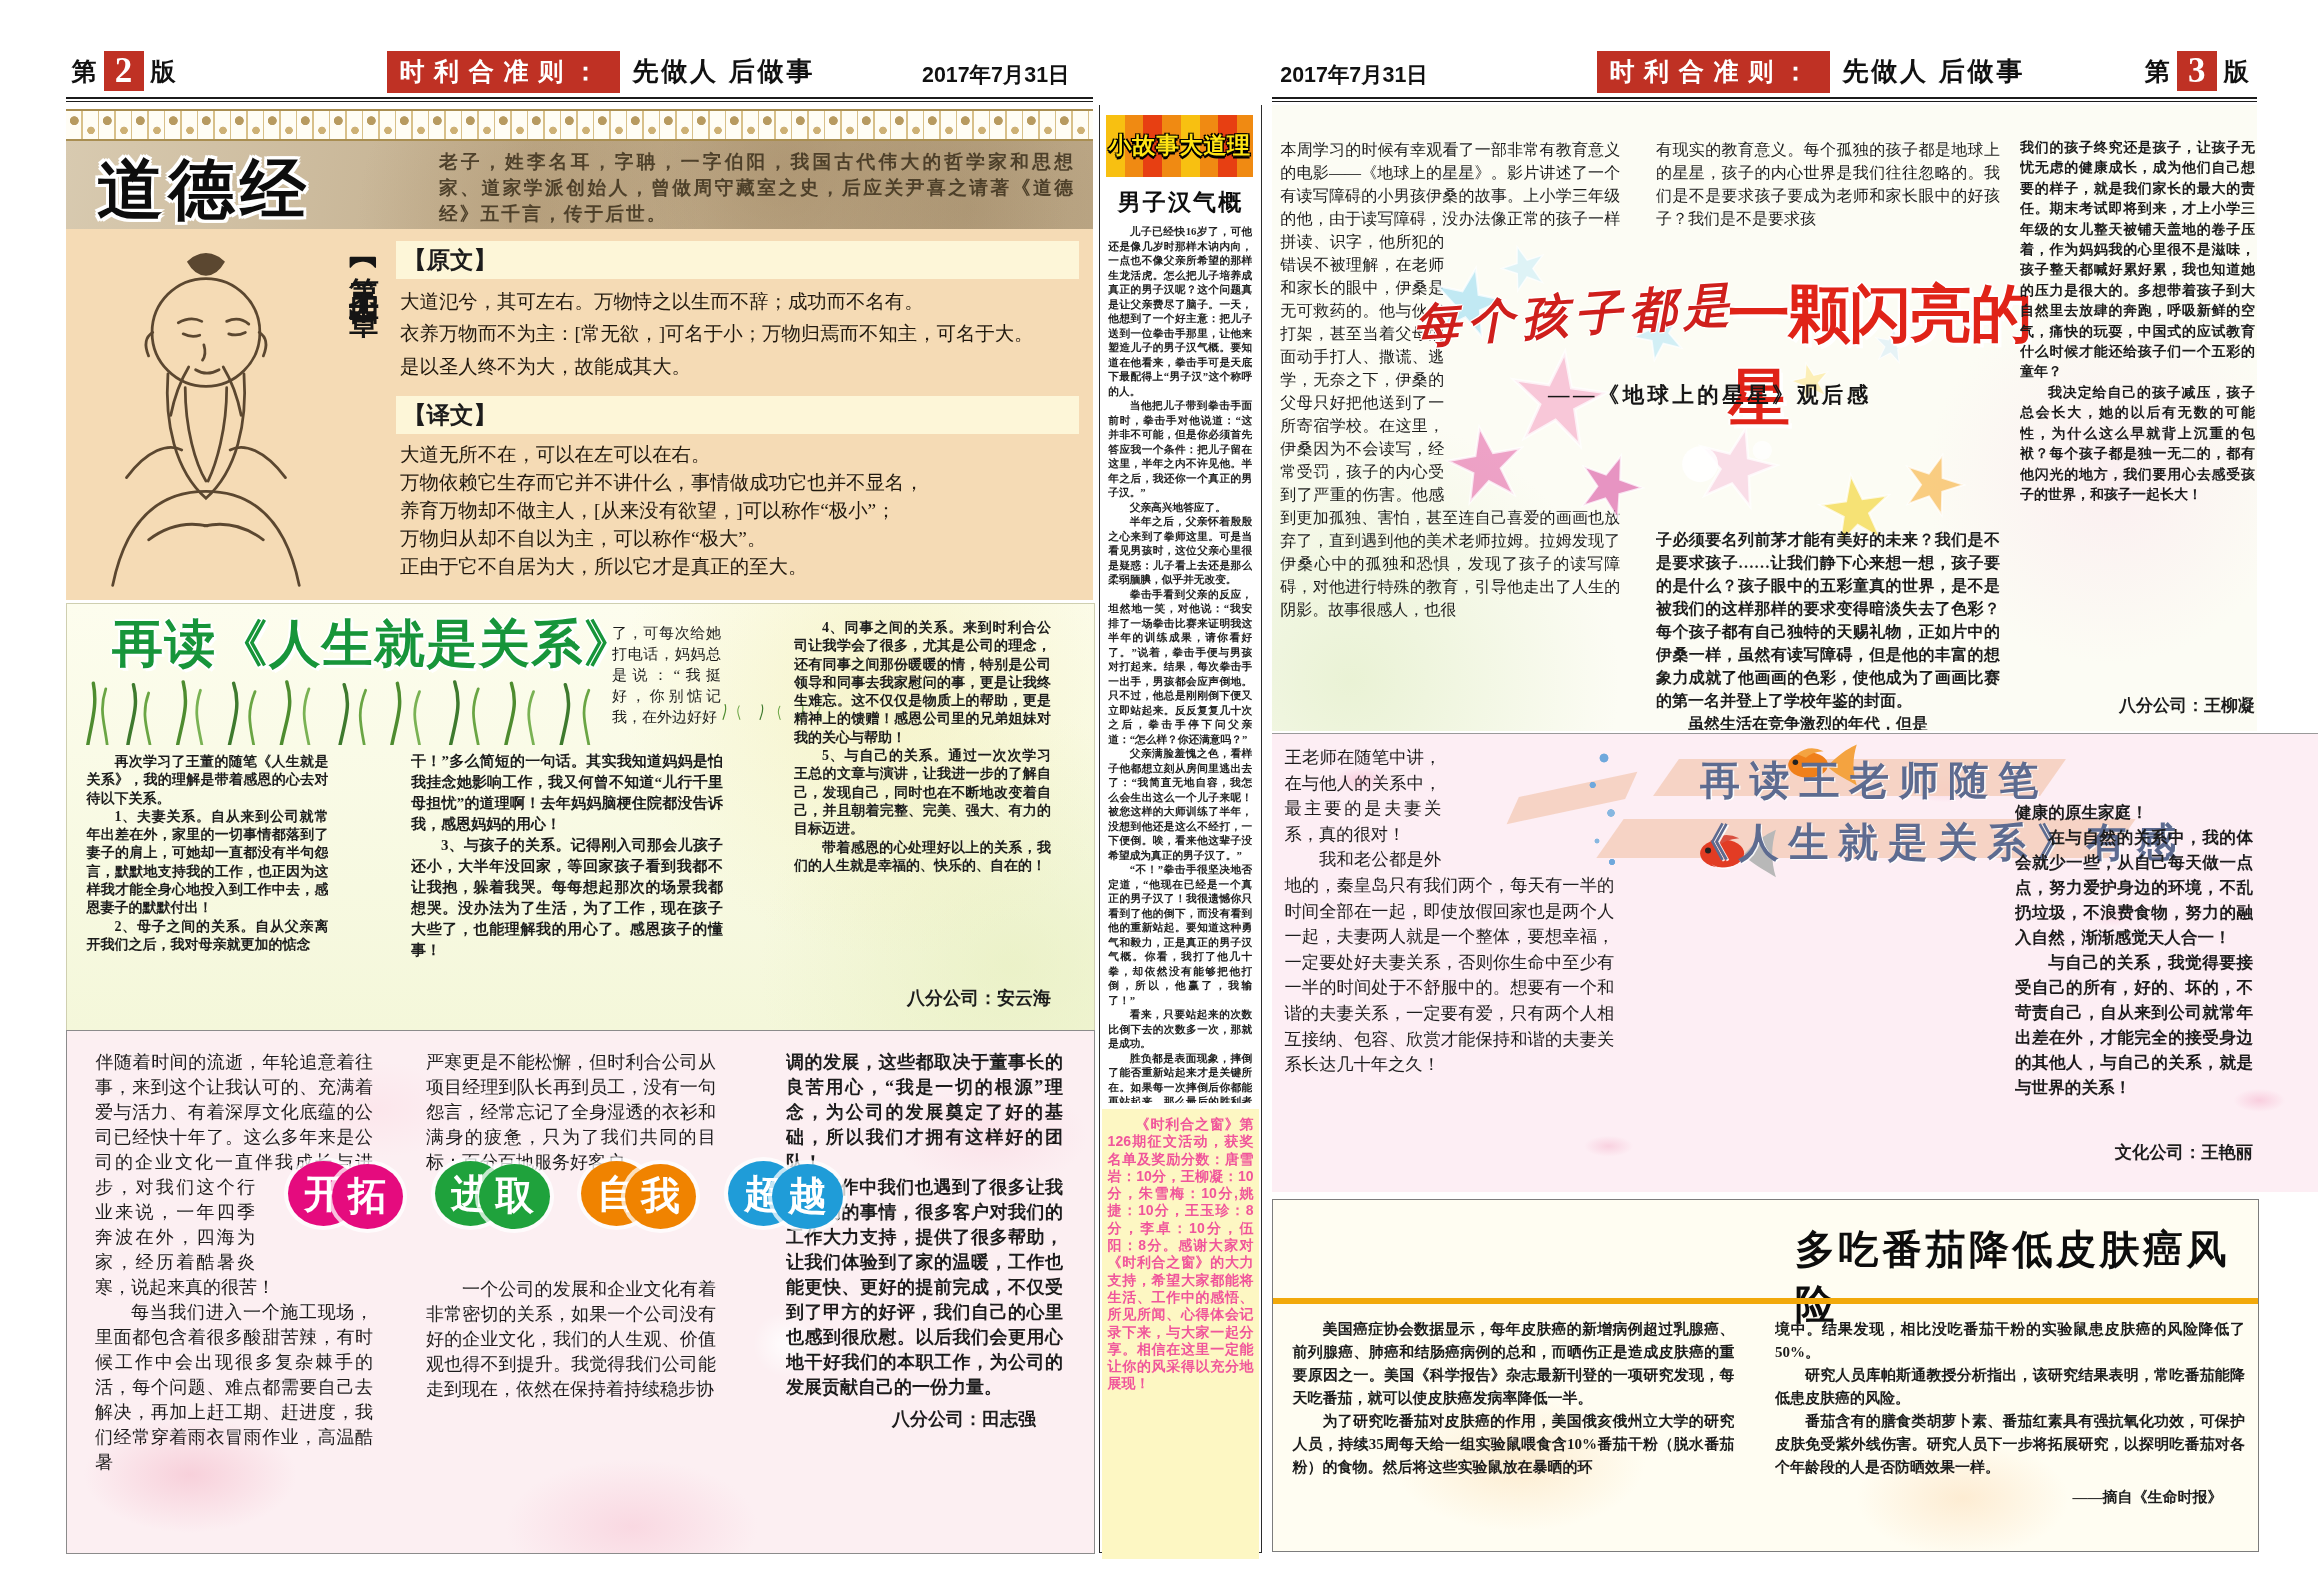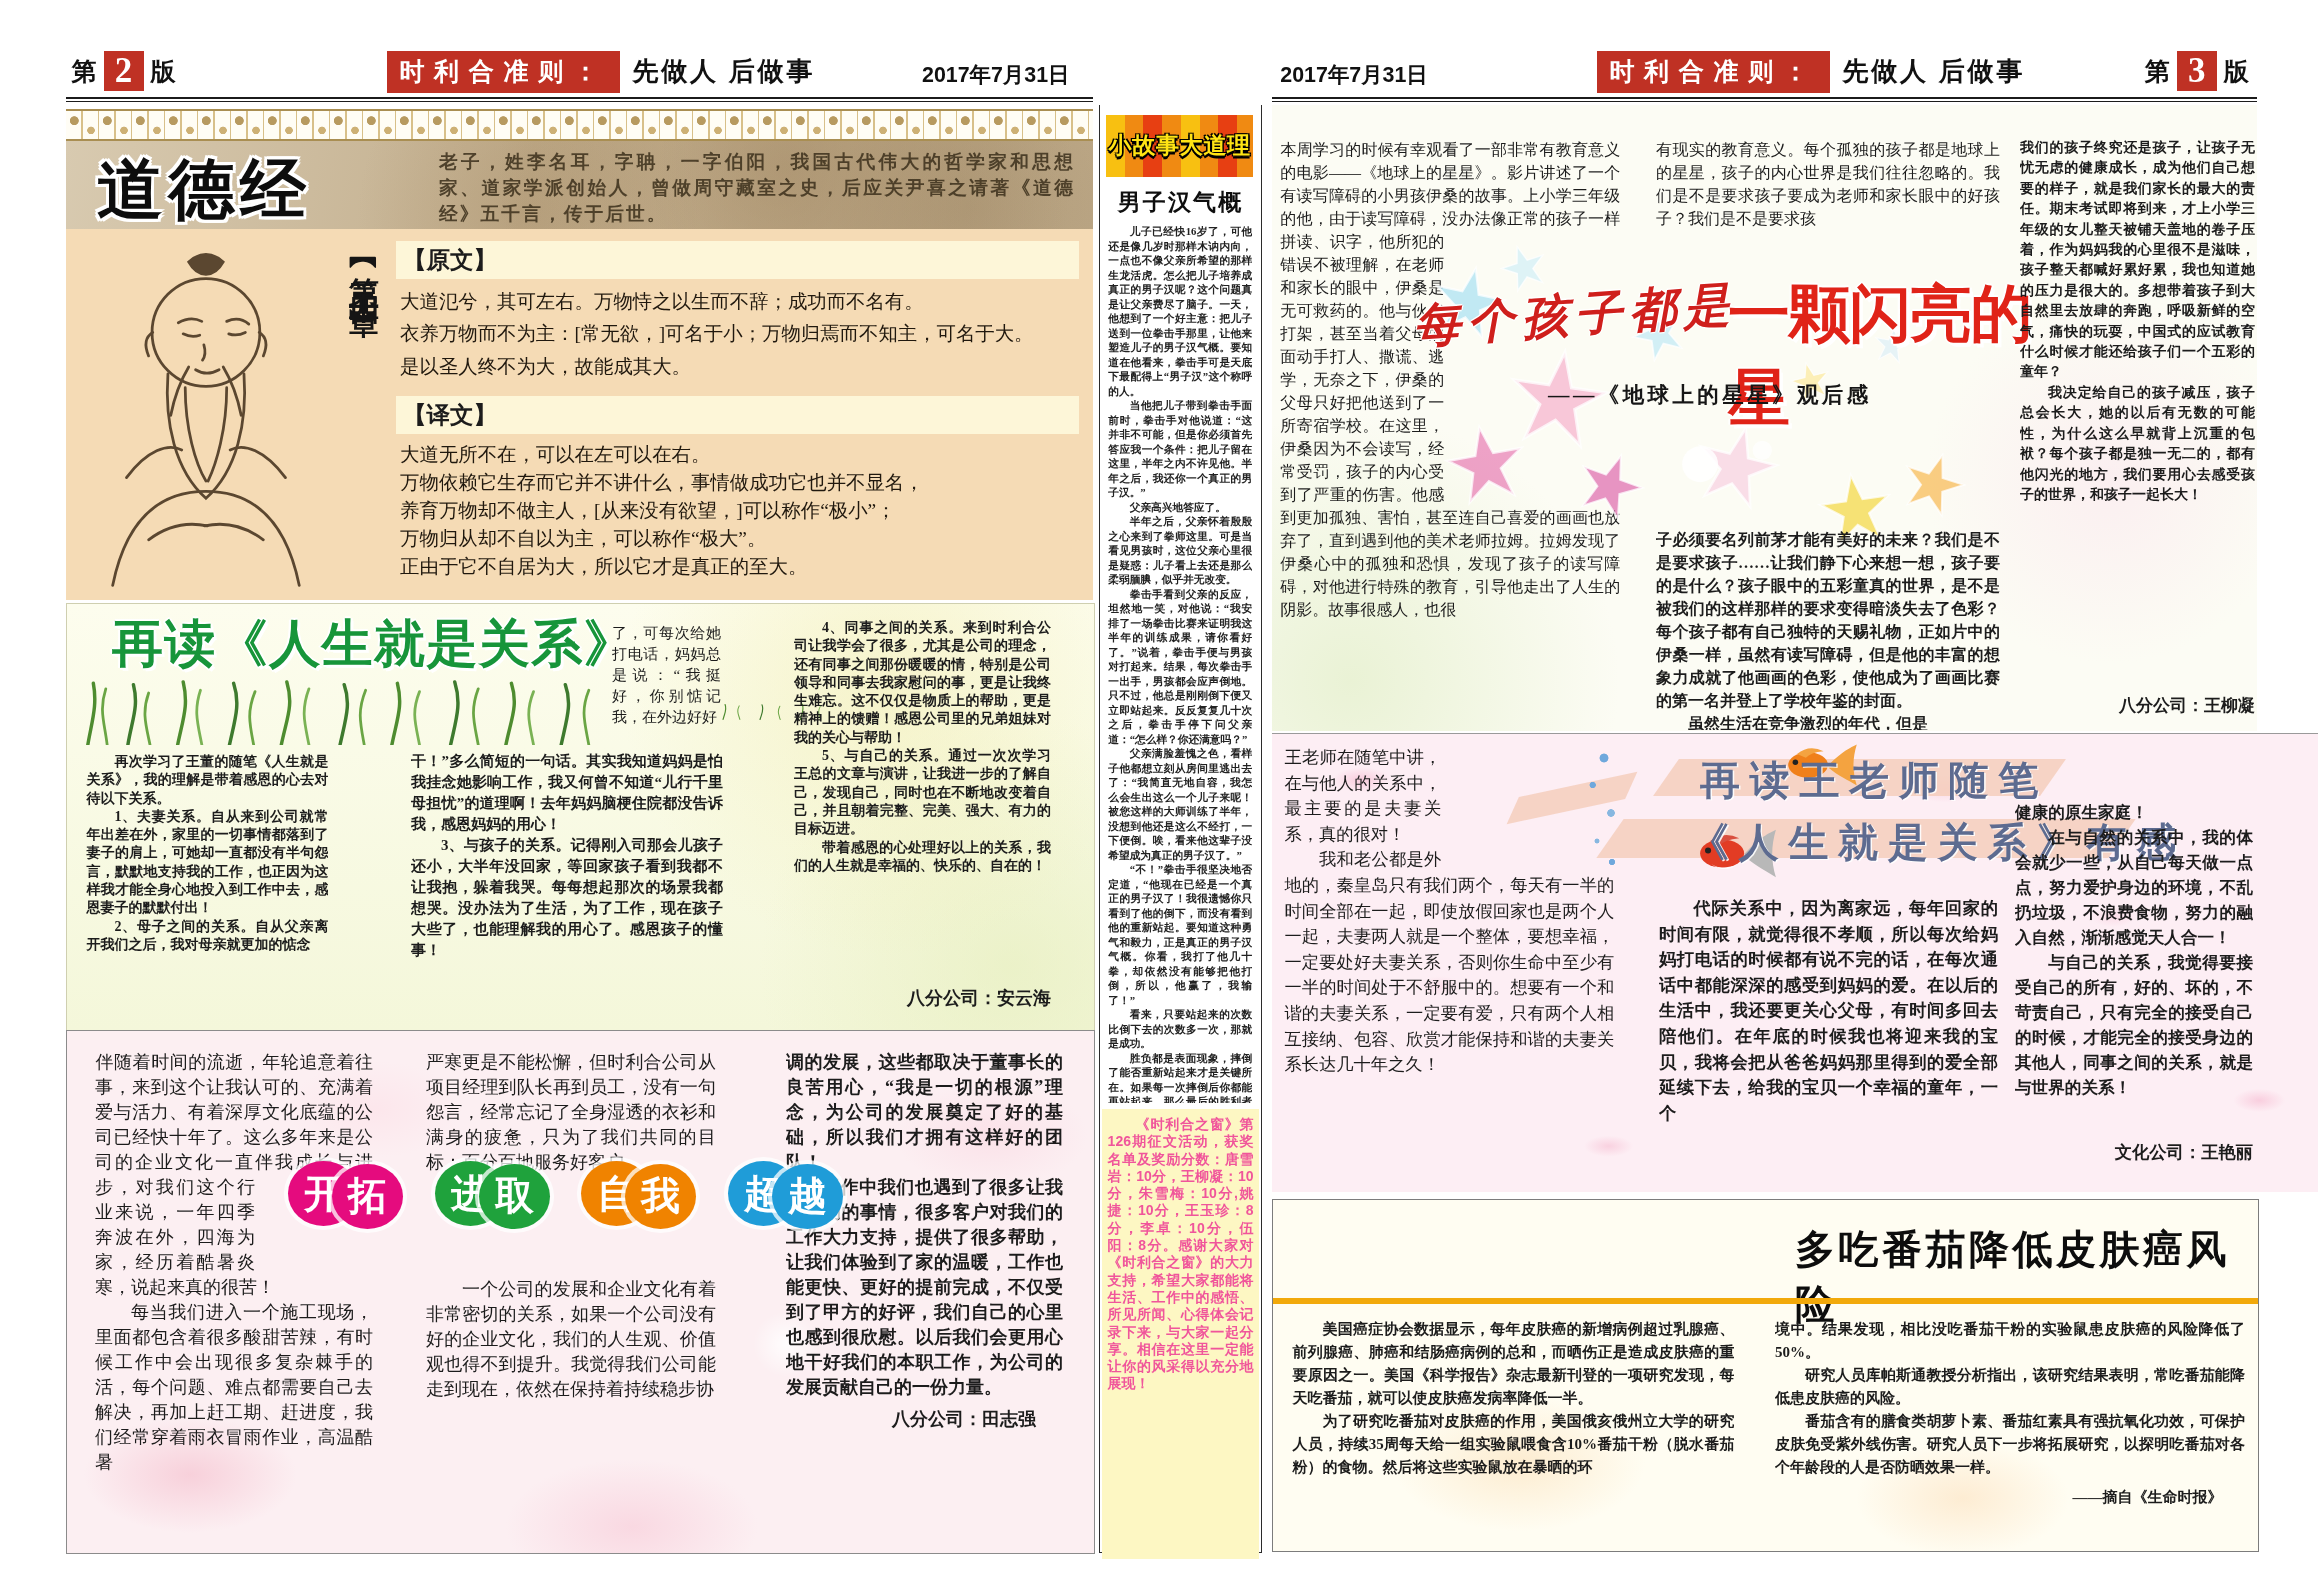--- a/index.html
+++ b/index.html
@@ -386,27 +386,24 @@
         <path d="M38,25 q22,-18 48,-5 q-24,2 -32,12z" fill="#d94f3f"></path>
         <circle cx="35" cy="40" r="5" fill="#222"></circle>
       </svg>
       <span class="wang-l1">再读王老师随笔</span>
       <span class="wang-l2">《人生就是关系》有感</span>
     </div>
     <div class="col" style="left:12.4px;top:11px;width:330px;height:436px;">
       <p style="margin:0;"><span class="fl-sp" style="width:173px;height:116px;"></span><span style="display:inline-block;text-indent:2em;"></span><span>王老师在随笔中讲，在与他人的关系中，最主要的是夫妻关系，真的很对！</span></p>
       <p style="margin:0;text-indent:2em;">我和老公都是外地的，秦皇岛只有我们两个，每天有一半的时间全部在一起，即使放假回家也是两个人一起，夫妻两人就是一个整体，要想幸福，一定要处好夫妻关系，否则你生命中至少有一半的时间处于不舒服中的。想要有一个和谐的夫妻关系，一定要有爱，只有两个人相互接纳、包容、欣赏才能保持和谐的夫妻关系长达几十年之久！</p>
     </div>
-    <div class="col paras" style="left:387px;top:162px;width:339px;height:277px;">
-        <p>代际关系中，因为离家远，每年回家的时间有限，就觉得很不孝顺，所以每次给妈妈打电话的时候都有说不完的话，在每次通话中都能深深的感受到妈妈的爱。在以后的生活中，我还要更关心父母，有时间多回去陪他们。在年底的时候我也将迎来我的宝贝，我将会把从爸爸妈妈那里得到的爱全部延续下去，给我的宝贝一个幸福的童年，一个</p>
-      </div>
     <div class="col paras cont" style="left:743px;top:66px;width:238px;height:332px;font-size:16.6px;line-height:25px;">
         <p>健康的原生家庭！</p>
         <p>在与自然的关系中，我的体会就少一些，从自己每天做一点点，努力爱护身边的环境，不乱扔垃圾，不浪费食物，努力的融入自然，渐渐感觉天人合一！</p>
-        <p>与自己的关系，我觉得要接受自己的所有，好的、坏的，不苛责自己，只有完全的接受自己的时候，才能完全的接受身边的其他人，同事之间的关系，就是与世界的关系！</p>
+        <p>与自己的关系，我觉得要接受自己的所有，好的、坏的，不苛责自己，自从来到公司就常年出差在外，才能完全的接受身边的其他人，与自己的关系，就是与世界的关系！</p>
       </div>
     <div class="sig" style="left:743px;top:406px;width:238px;font-size:17.3px;">文化公司：王艳丽</div>
   </section>
 
   <section id="rightbottom">
     <div class="health-title">多吃番茄降低皮肤癌风险</div>
     <div class="gold-rule"></div>
     <div class="col paras" style="left:19.4px;top:118px;width:442px;height:228px;">
         <p>美国癌症协会数据显示，每年皮肤癌的新增病例超过乳腺癌、前列腺癌、肺癌和结肠癌病例的总和，而晒伤正是造成皮肤癌的重要原因之一。美国《科学报告》杂志最新刊登的一项研究发现，每天吃番茄，就可以使皮肤癌发病率降低一半。</p>
         <p>为了研究吃番茄对皮肤癌的作用，美国俄亥俄州立大学的研究人员，持续35周每天给一组实验鼠喂食含10%番茄干粉（脱水番茄粉）的食物。然后将这些实验鼠放在暴晒的环</p>

